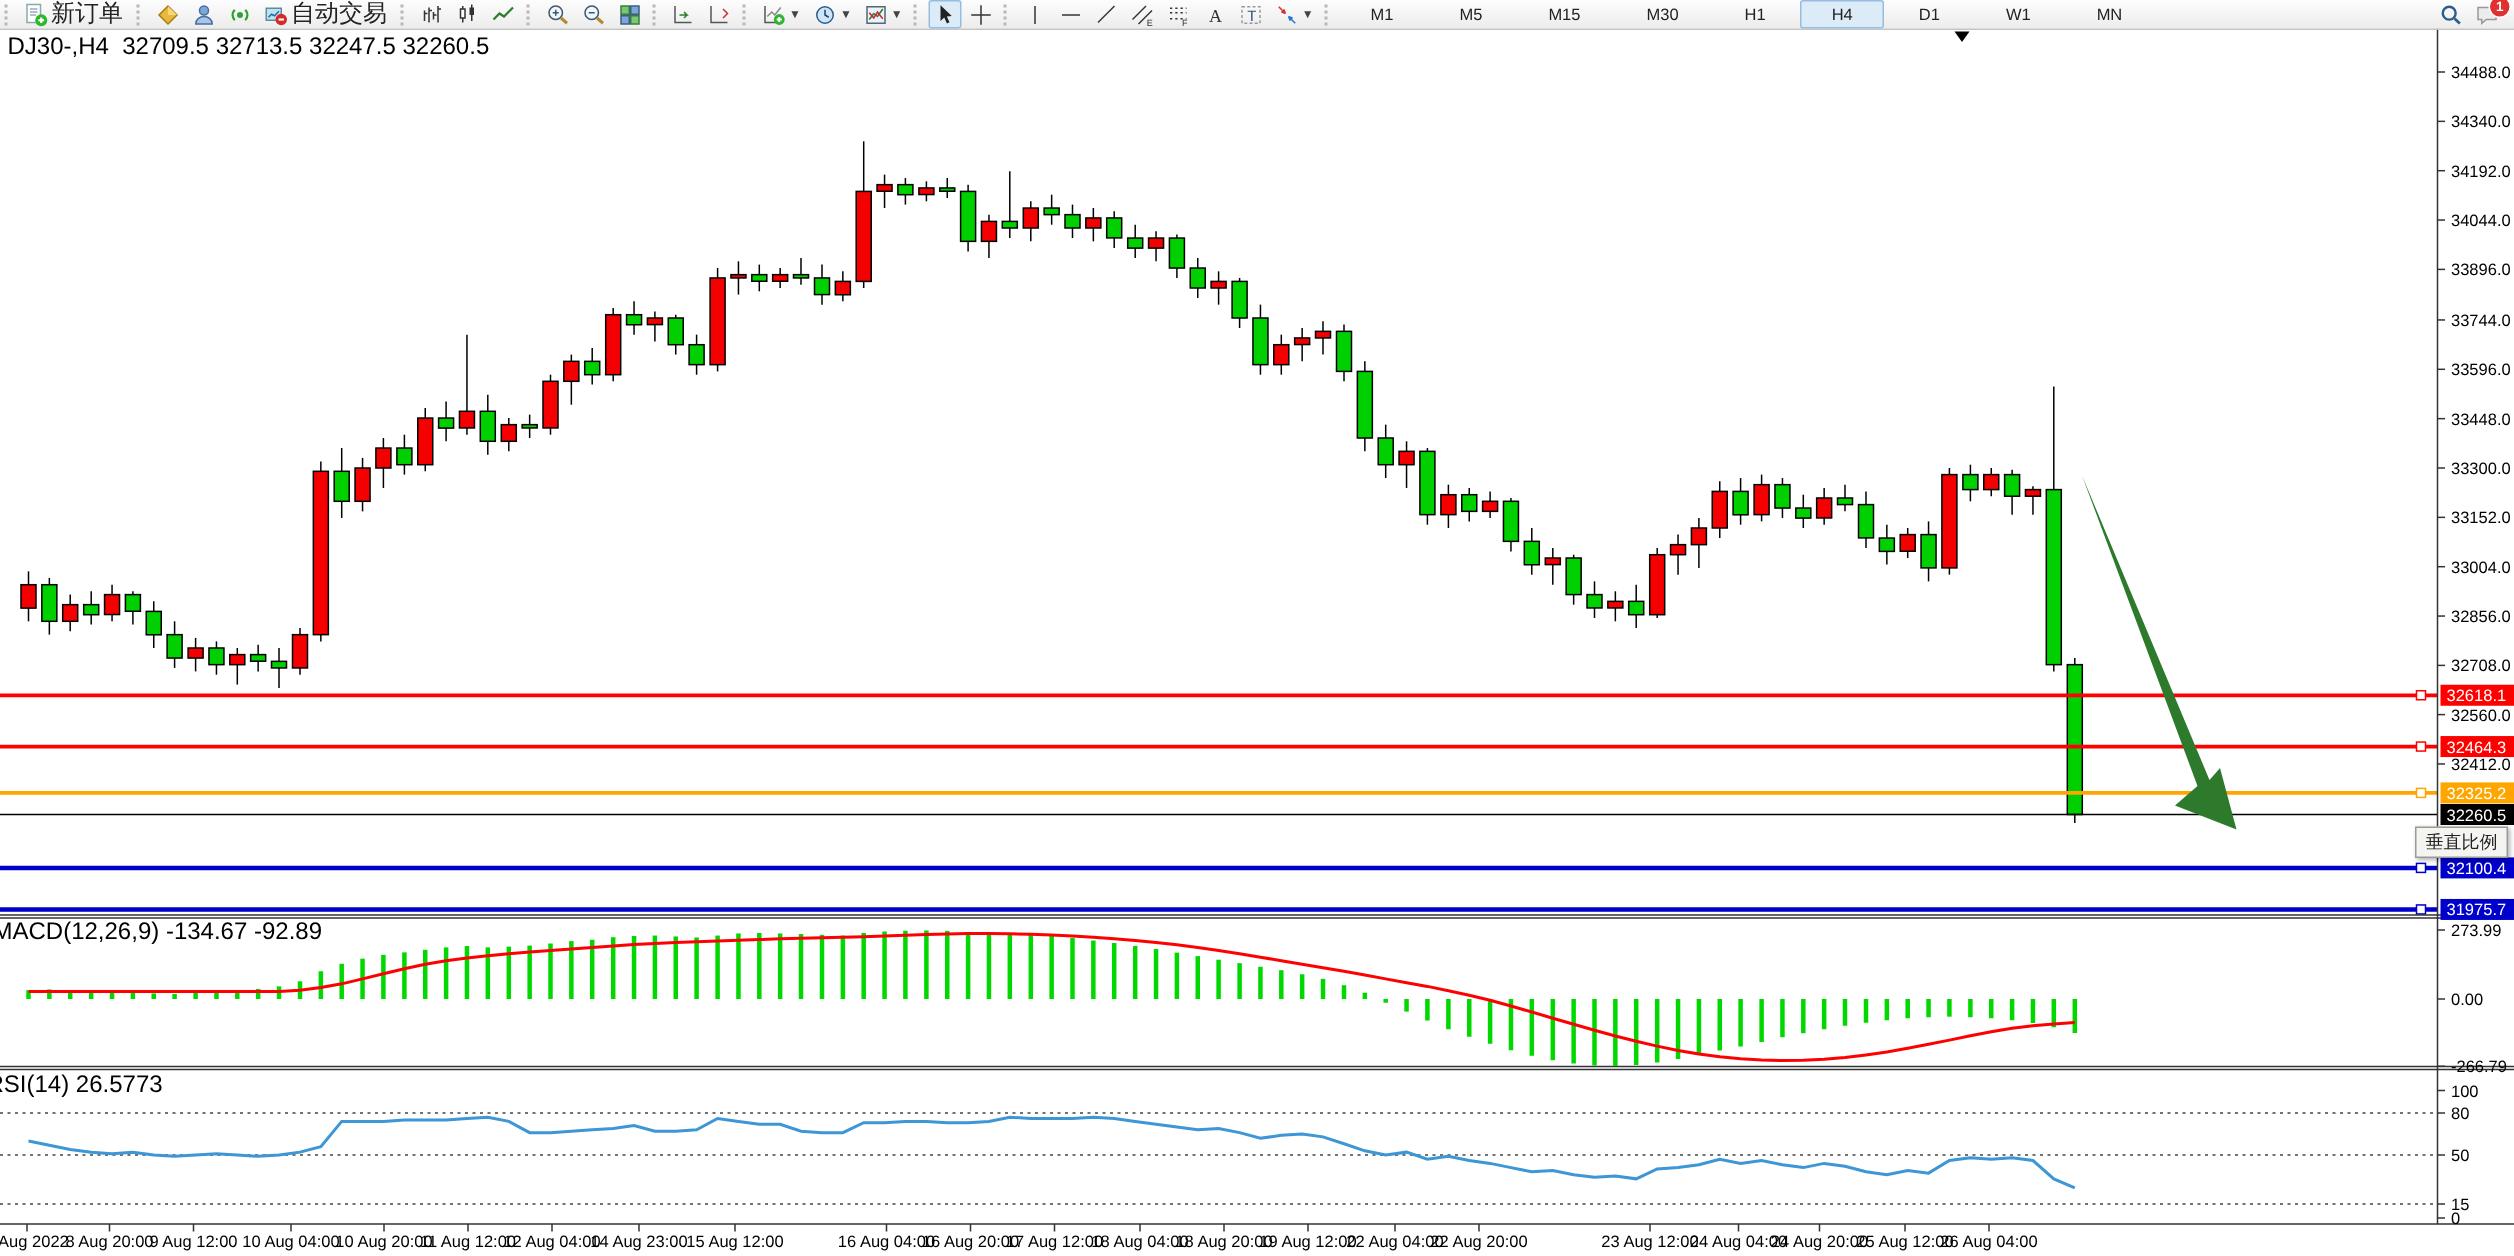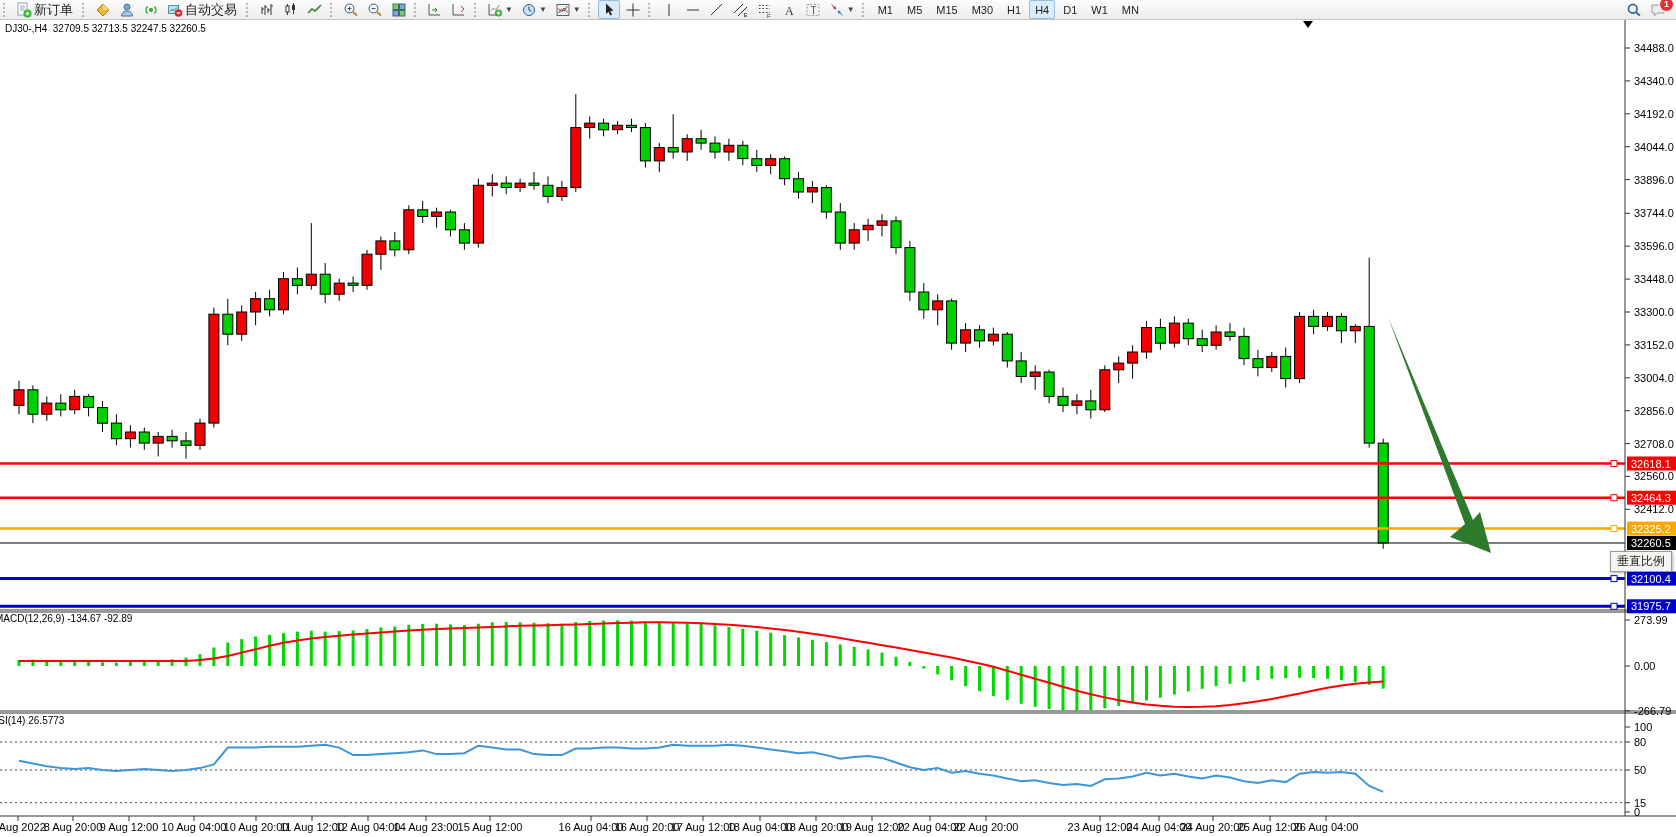--- a/index.html
+++ b/index.html
@@ -7,30 +7,30 @@
        font-family:"Liberation Sans",sans-serif;}
   #chart-svg{position:absolute;left:0;top:0;z-index:1;}
   
   .toolbar{position:absolute;left:0;top:0;width:1676px;height:19px;z-index:5;
     background:linear-gradient(#fdfdfd,#ececec);border-bottom:1px solid #c3c3c3;
     display:flex;align-items:center;}
   .tb-grip{width:3px;height:14px;border-left:2px dotted #b8b8b8;margin:0 4px 0 3px;}
   .tbtn{height:17px;display:flex;align-items:center;padding:0 2px;margin:0 1px;
     border:1px solid transparent;border-radius:2px;cursor:default;}
   .tbtn.active{background:#dcebf8;border-color:#96bde0;justify-content:flex-end;}
-  .tbtn .lbl{font-size:13px;color:#222;margin:0 2px;}
+  .tbtn .lbl{font-size:16px;color:#222;margin:0 2px;}
   .tbtn .caret{font-size:8px;color:#444;margin-left:2px;}
   .tbtn svg{display:block;}
-  .tf .lbl{font-size:11px;margin:0 3px;}
+  .tf .lbl{font-size:11px;margin:0 18px;}
   .tb-right{margin-left:auto;display:flex;align-items:center;margin-right:6px;position:relative;}
   .badge{position:absolute;top:-4px;right:-6px;background:#e03131;color:#fff;border-radius:8px;
     min-width:13px;height:13px;font-size:9px;line-height:13px;text-align:center;font-weight:bold;
     border:1px solid #fff;}
   
-  .pane-label{position:absolute;z-index:3;font-size:10px;color:#000;white-space:pre;}
+  .pane-label{position:absolute;z-index:3;font-size:16px;color:#000;white-space:pre;}
   #symbol-header{left:5px;top:23px;}
   #macd-label{left:-5px;top:613px;}
   #rsi-label{left:-9px;top:715px;}
   #tooltip{position:absolute;left:1610px;top:551px;z-index:6;background:#f4f4f0;
     border:1px solid #9a9a9a;box-shadow:1px 1px 3px rgba(0,0,0,.3);
     font-size:12px;color:#222;padding:1px 6px;white-space:nowrap;}
 </style>
 </head>
 <body>
 

